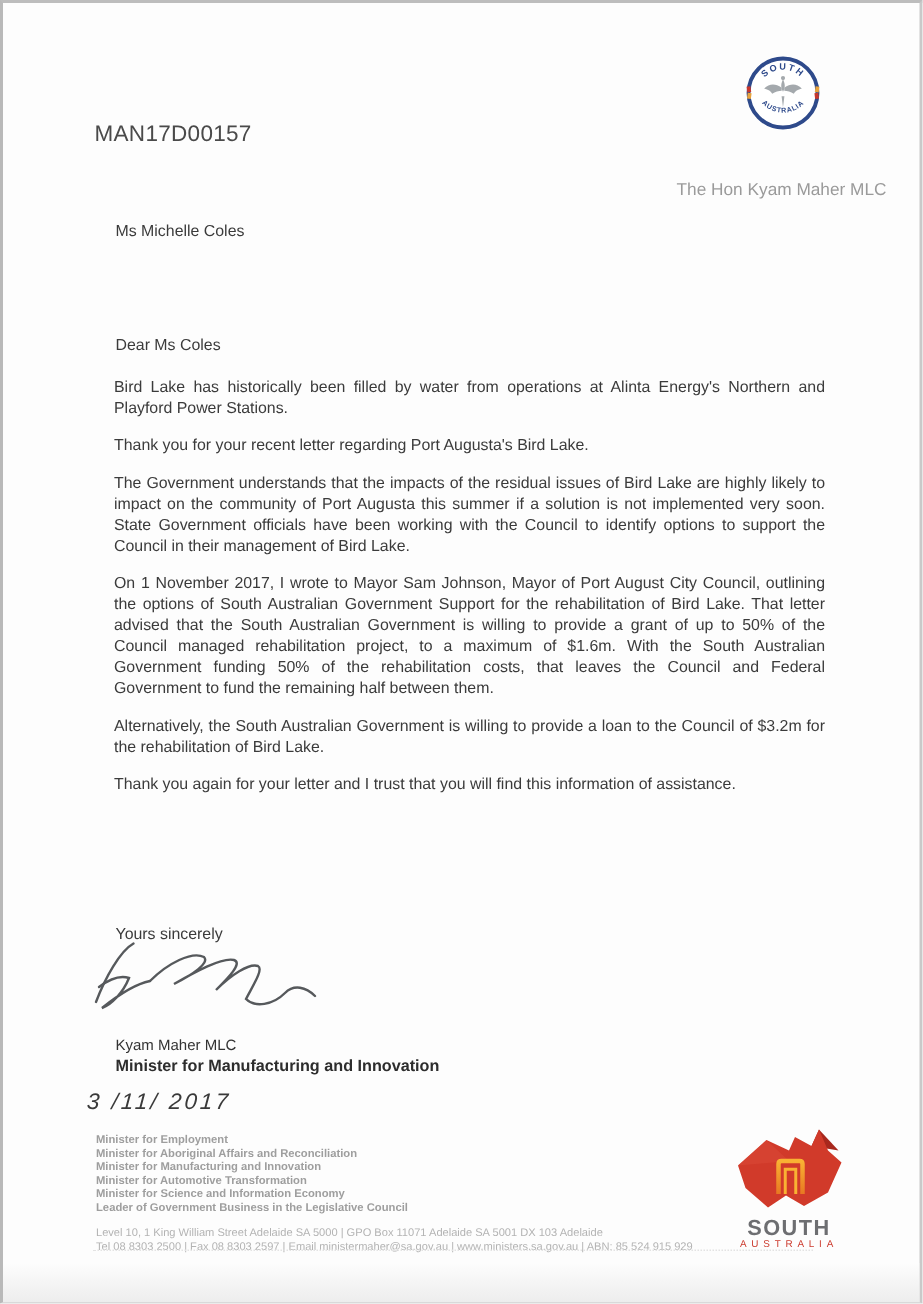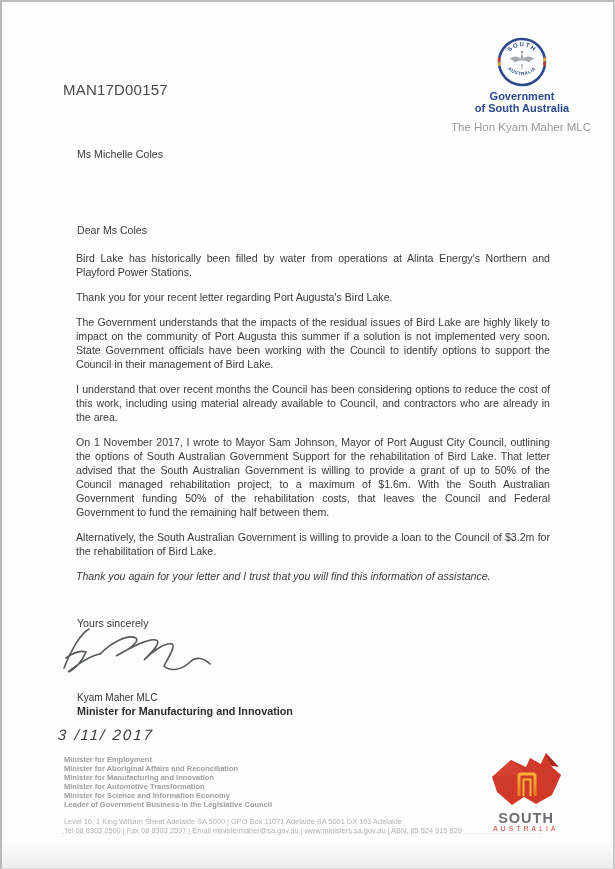--- a/index.html
+++ b/index.html
@@ -19,21 +19,21 @@
   .gov-block { position:absolute; left:440px; top:34px; width:160px; text-align:center; }
   .gov-block svg { display:block; margin:0 auto; }
   .gov-name { margin-top:3px; font-size:11px; font-weight:bold; color:#2b4a8b; line-height:11.5px; }
   .hon { position:absolute; right:22px; top:119px; font-size:11.5px; color:#9a9a9a; }
 
   .recipient { position:absolute; left:75px; top:146px; font-size:10.6px; }
   .salutation { position:absolute; left:75px; top:222px; font-size:10.6px; }
 
   .body-text { position:absolute; left:74px; top:249px; width:474px; }
   .body-text p { margin:0 0 11px 0; font-size:10.6px; line-height:14px; text-align:justify; }
-  .body-text p:last-child { text-align:left;font-style:italic; }
+  .body-text p:last-child { text-align:left; }
   .closing { position:absolute; left:75px; top:592px; font-size:10.6px;margin-top:23px; }
 
   .signature { position:absolute; left:54px; top:620px; }
   .sig-name { position:absolute; left:75px; top:690px; font-size:10px; color:#333; }
   .sig-title { position:absolute; left:75px; top:703px; font-size:10.8px; font-weight:bold; color:#2d2d2d; }
   .hand-date { position:absolute; left:56px; top:724px; font-size:15px; color:#3a3a3a;
     letter-spacing:2px; font-style:italic; transform:skewX(-4deg); }
 
   .footer-roles { position:absolute; left:62px; top:754px; }
   .footer-roles div { font-size:7.5px; font-weight:bold; color:#9e9e9e; line-height:8.9px; }
@@ -67,36 +67,31 @@
         <textPath href="#arcB" startOffset="50%" text-anchor="middle">AUSTRALIA</textPath>
       </text>
       <g fill="#a4a9ad">
         <path d="M30,19.5 c-1.8,3.8 -1.8,6.5 0,9.5 c1.8,-3 1.8,-5.7 0,-9.5 z"></path>
         <path d="M29,26 c-5,-3.5 -9.5,-3.2 -13.5,0.5 c3.2,0.8 5.2,2 6.2,4 c2.2,-1.4 5.1,-2.3 7.3,-2.3 z"></path>
         <path d="M31,26 c5,-3.5 9.5,-3.2 13.5,0.5 c-3.2,0.8 -5.2,2 -6.2,4 c-2.2,-1.4 -5.1,-2.3 -7.3,-2.3 z"></path>
         <path d="M28.9,32.5 l1.1,8.5 l1.1,-8.5 z"></path>
         <circle cx="30" cy="18.5" r="1.6"></circle>
       </g>
     </svg>
-    <div class="gov-name">
-      <div>Government</div>
-      <div>of South Australia</div>
-    </div>
   </div>
 
   <div class="hon">The Hon Kyam Maher MLC</div>
 
   <div class="recipient">Ms Michelle Coles</div>
   <div class="salutation">Dear Ms Coles</div>
 
   <div class="body-text">
       <p>Bird Lake has historically been filled by water from operations at Alinta Energy's Northern and Playford Power Stations.</p>
       <p>Thank you for your recent letter regarding Port Augusta's Bird Lake.</p>
       <p>The Government understands that the impacts of the residual issues of Bird Lake are highly likely to impact on the community of Port Augusta this summer if a solution is not implemented very soon. State Government officials have been working with the Council to identify options to support the Council in their management of Bird Lake.</p>
-      <p>I understand that over recent months the Council has been considering options to reduce the cost of this work, including using material already available to Council, and contractors who are already in the area.</p>
       <p>On 1 November 2017, I wrote to Mayor Sam Johnson, Mayor of Port August City Council, outlining the options of South Australian Government Support for the rehabilitation of Bird Lake. That letter advised that the South Australian Government is willing to provide a grant of up to 50% of the Council managed rehabilitation project, to a maximum of $1.6m. With the South Australian Government funding 50% of the rehabilitation costs, that leaves the Council and Federal Government to fund the remaining half between them.</p>
       <p>Alternatively, the South Australian Government is willing to provide a loan to the Council of $3.2m for the rehabilitation of Bird Lake.</p>
       <p>Thank you again for your letter and I trust that you will find this information of assistance.</p>
     </div>
 
   <div class="closing">Yours sincerely</div>
 
   <div class="signature">
     <svg width="160" height="60" viewBox="0 0 160 60">
       <g fill="none" stroke="#56595c" stroke-width="1.6" stroke-linecap="round">

